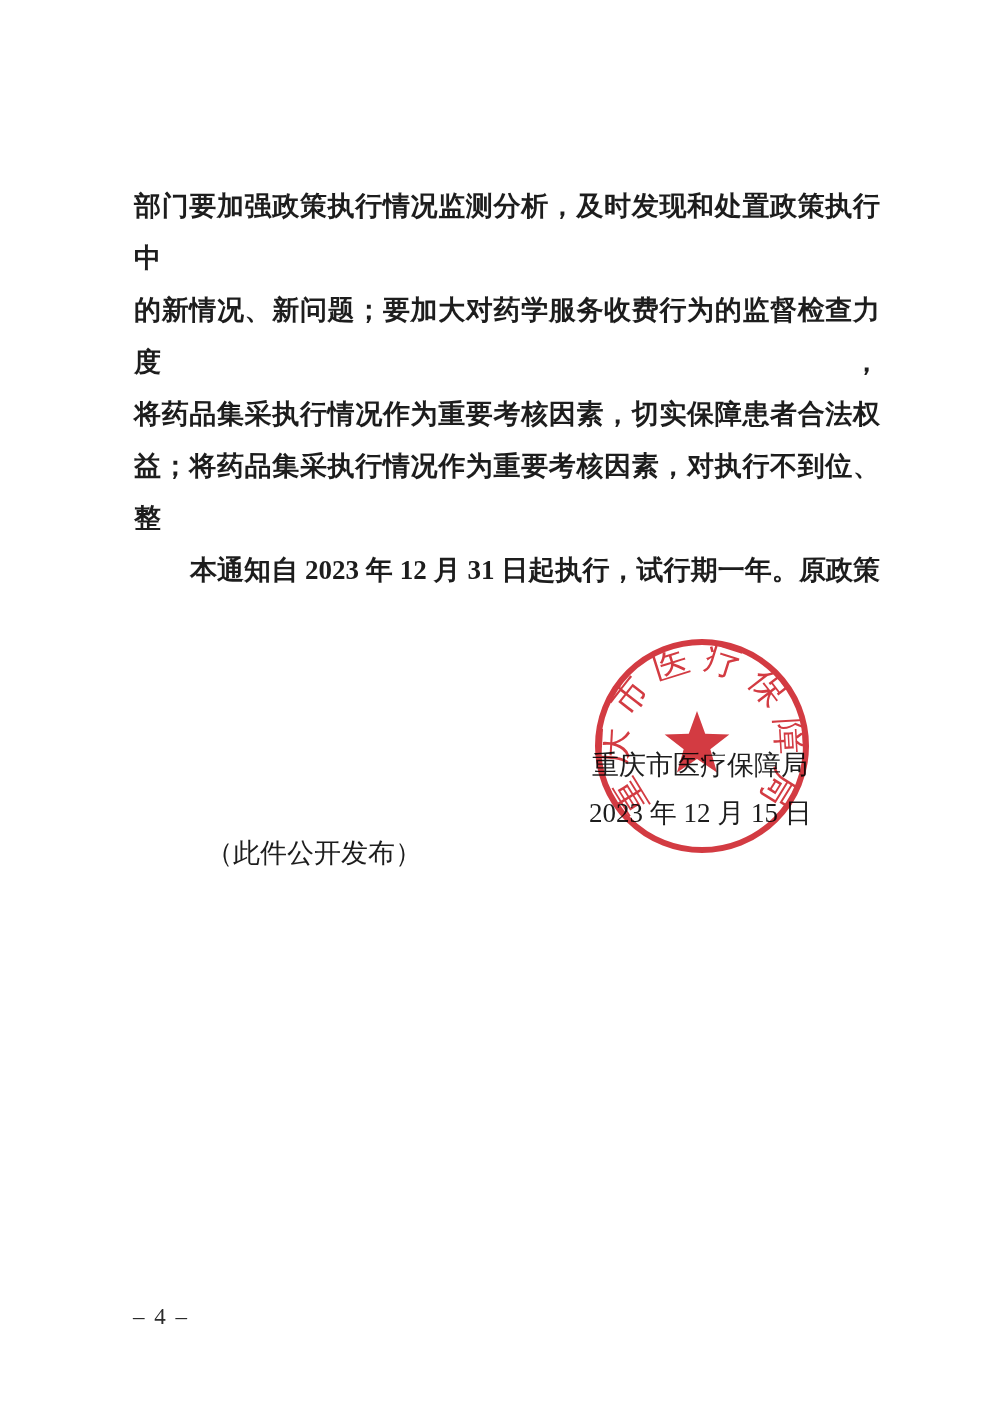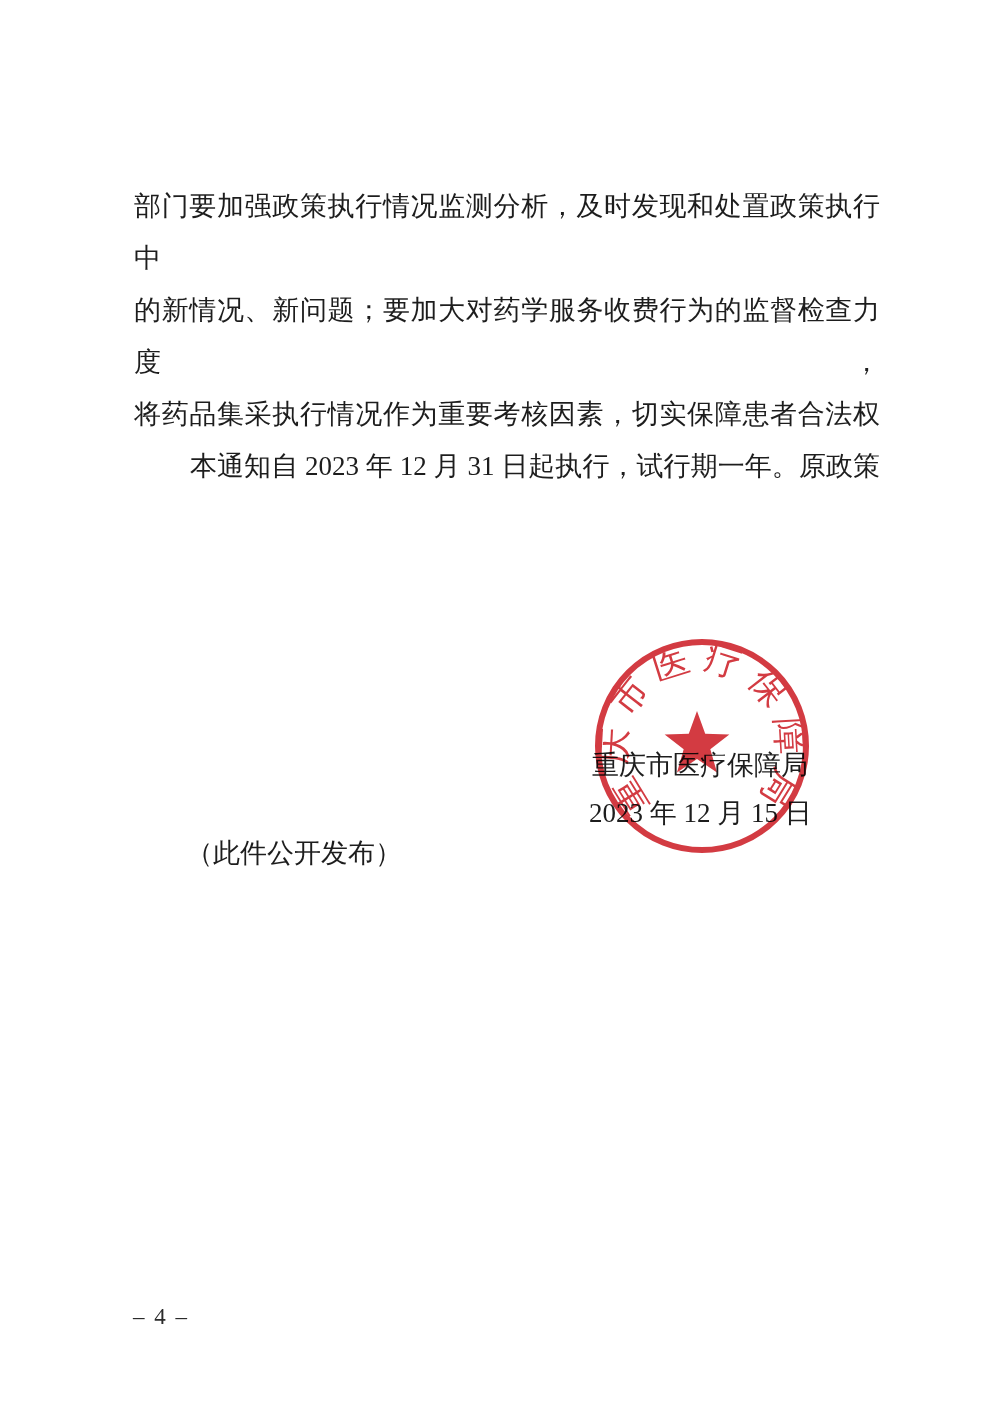--- a/index.html
+++ b/index.html
@@ -12,20 +12,21 @@
     background: #ffffff;
     font-family: "Liberation Serif", "DejaVu Serif", serif;
     color: #1d1d1d;
     overflow: hidden;
   }
   .body-text {
     position: absolute;
     left: 134px;
     top: 180px;
     width: 746px;
+    font-weight: bold;
   }
   .line {
     font-size: 27px;
     line-height: 52px;
     white-space: nowrap;
   }
   .jline {
     white-space: normal;
     text-align: justify;
     text-align-last: justify;
@@ -52,21 +53,21 @@
   .issue-date {
     position: absolute;
     left: 589px;
     top: 796px;
     font-size: 27px;
     line-height: 34px;
     z-index: 2;
   }
   .release-note {
     position: absolute;
-    left: 186px;
+    left: 206px;
     top: 836px;
     font-size: 27px;
     line-height: 34px;
   }
   .seal {
     position: absolute;
     left: 572px;
     top: 616px;
     width: 260px;
     height: 260px;
@@ -87,20 +88,21 @@
 </style>
 </head>
 <body>
 
 <div class="page">
 
   <div class="body-text">
     <div class="line jline">部门要加强政策执行情况监测分析，及时发现和处置政策执行中</div>
     <div class="line jline">的新情况、新问题；要加大对药学服务收费行为的监督检查力度，</div>
     <div class="line jline">将药品集采执行情况作为重要考核因素，切实保障患者合法权</div>
+    <div class="line jline">益；将药品集采执行情况作为重要考核因素，对执行不到位、整</div>
     <div class="line jline indent">本通知自 2023 年 12 月 31 日起执行，试行期一年。原政策</div>
   </div>
 
 
   <div class="issuer">重庆市医疗保障局</div>
   <div class="issue-date">2023 年 12 月 15 日</div>
 
   <svg class="seal" viewBox="-130 -130 260 260" xmlns="http://www.w3.org/2000/svg">
     <circle cx="0" cy="0" r="104" fill="none" stroke="#cf2a32" stroke-width="6"></circle>
     <path id="sealArc" d="M -48.86 58.24 A 76 76 0 1 1 48.86 58.24" fill="none"></path>

